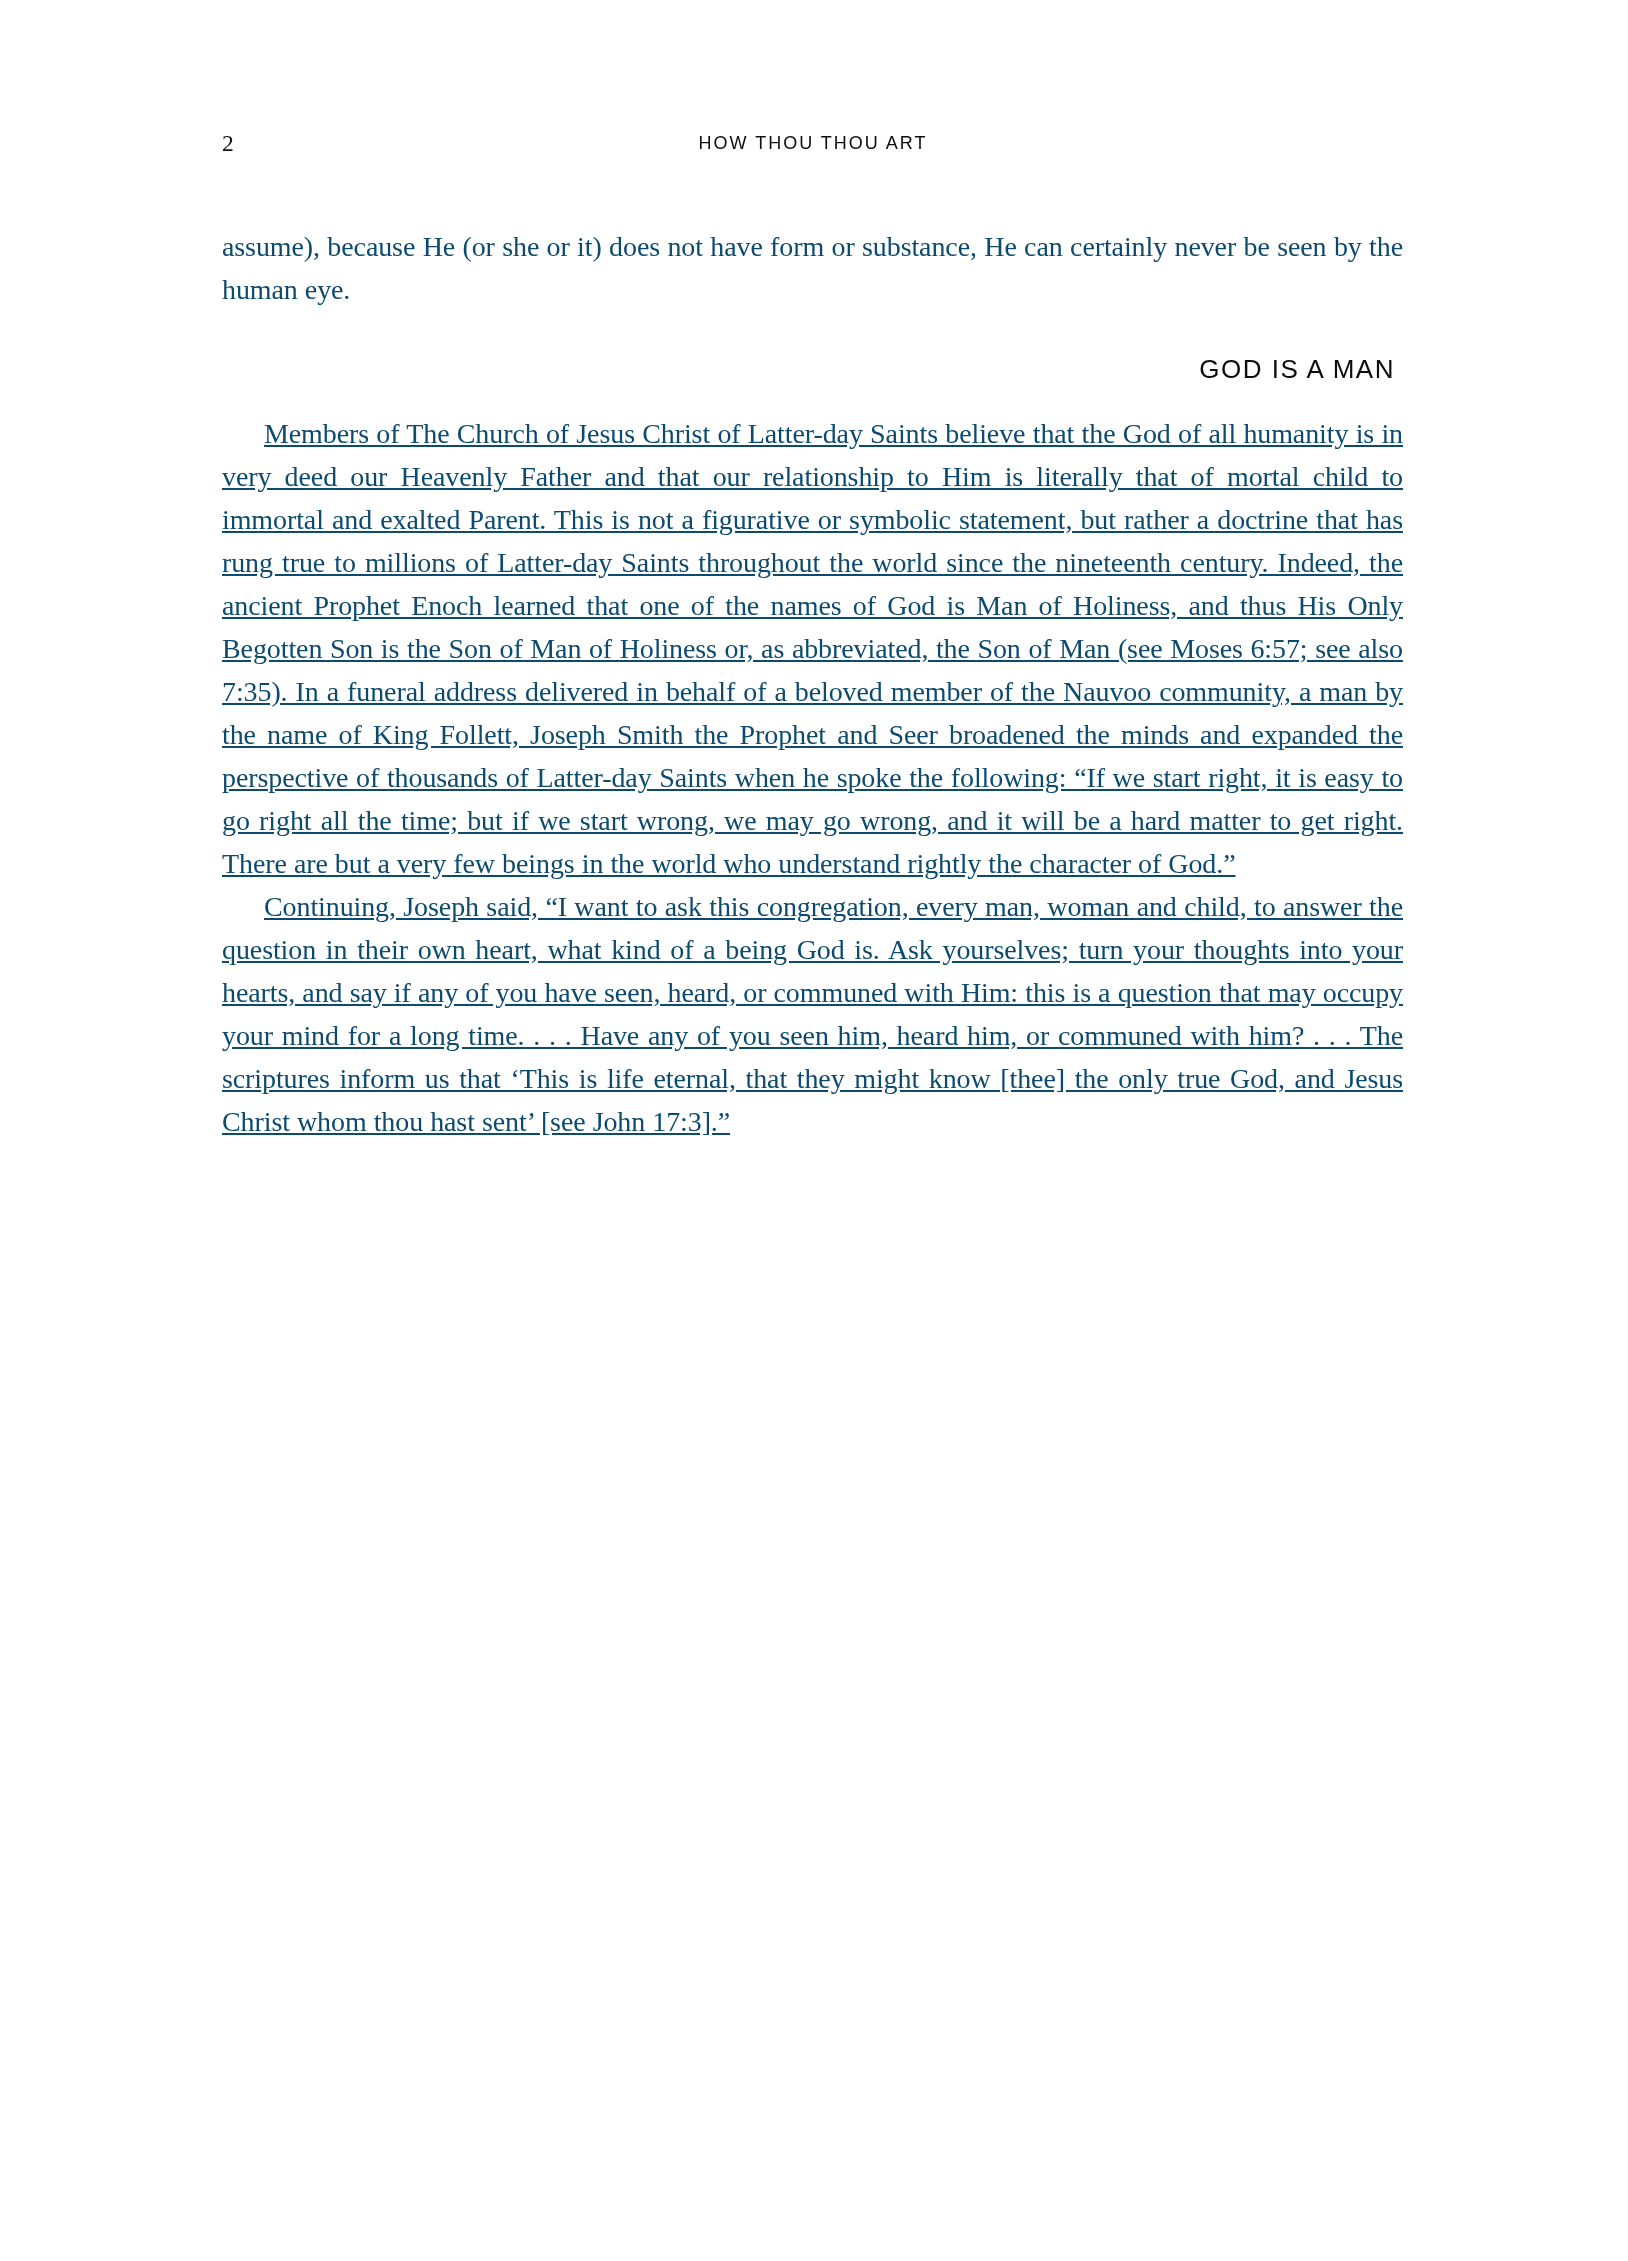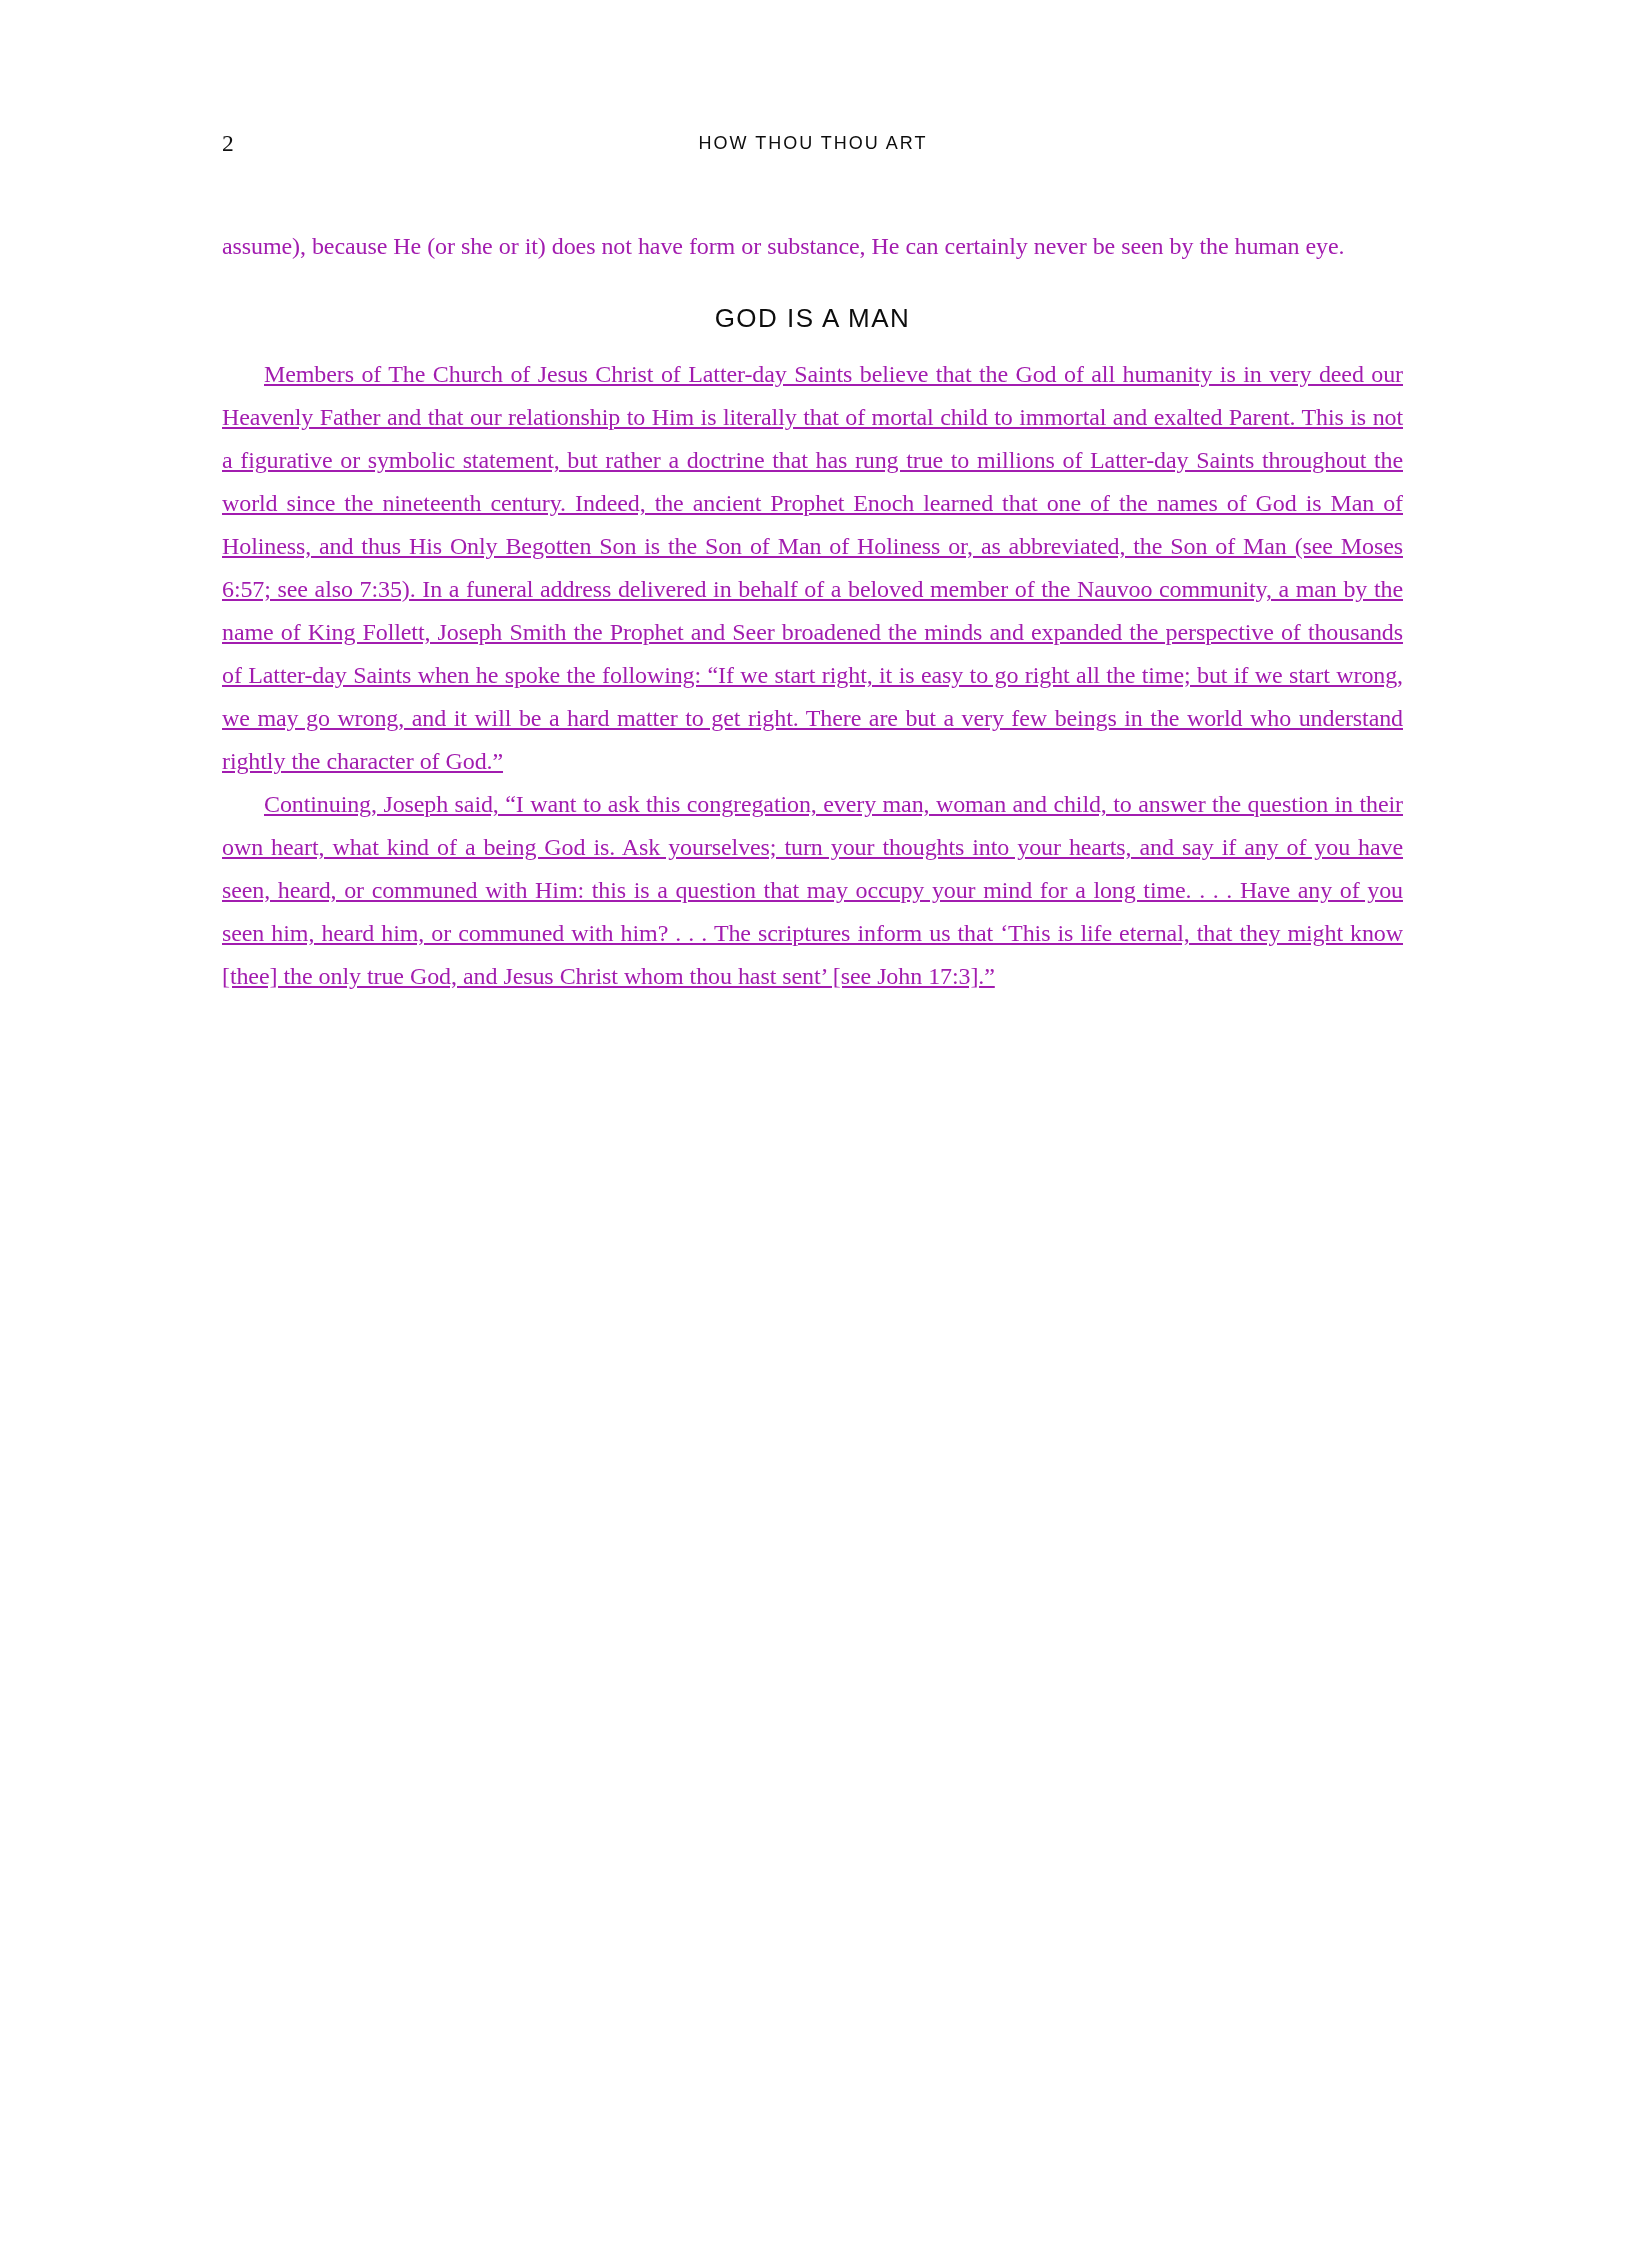--- a/index.html
+++ b/index.html
@@ -53,47 +53,47 @@
   
   .textblock {
     position: absolute;
     left: 222px;
     top: 225px;
     width: 1181px;
   }
 
   .para {
     margin: 0;
-    font-size: 24px;
+    font-size: 28px;
     line-height: 43px;
     text-align: justify;
     text-justify: inter-word;
-    color: #a21caf;
+    color: #0c4a6e;
     letter-spacing: -0.1px;
     word-spacing: 0.2px;
     -webkit-hyphens: none;
     hyphens: none;
   }
   .para.indent {
     text-indent: 42px;
     text-decoration: underline;
   }
   .para.lastline-left {
     text-align-last: left;
   }
 
   .section-heading {
-    margin: 0;
+    margin: 8px;
     font-family: "Liberation Sans", "DejaVu Sans", sans-serif;
     font-size: 26px;
     line-height: 32px;
     font-weight: 400;
     letter-spacing: 1.5px;
     color: #0d0d0d;
-    text-align: center;
+    text-align: right;
   }
 
   .gap-after-p1 { height: 34px; }
   .gap-after-heading { height: 19px; }
 </style>
 </head>
 <body>
 
 <div class="page">
 

